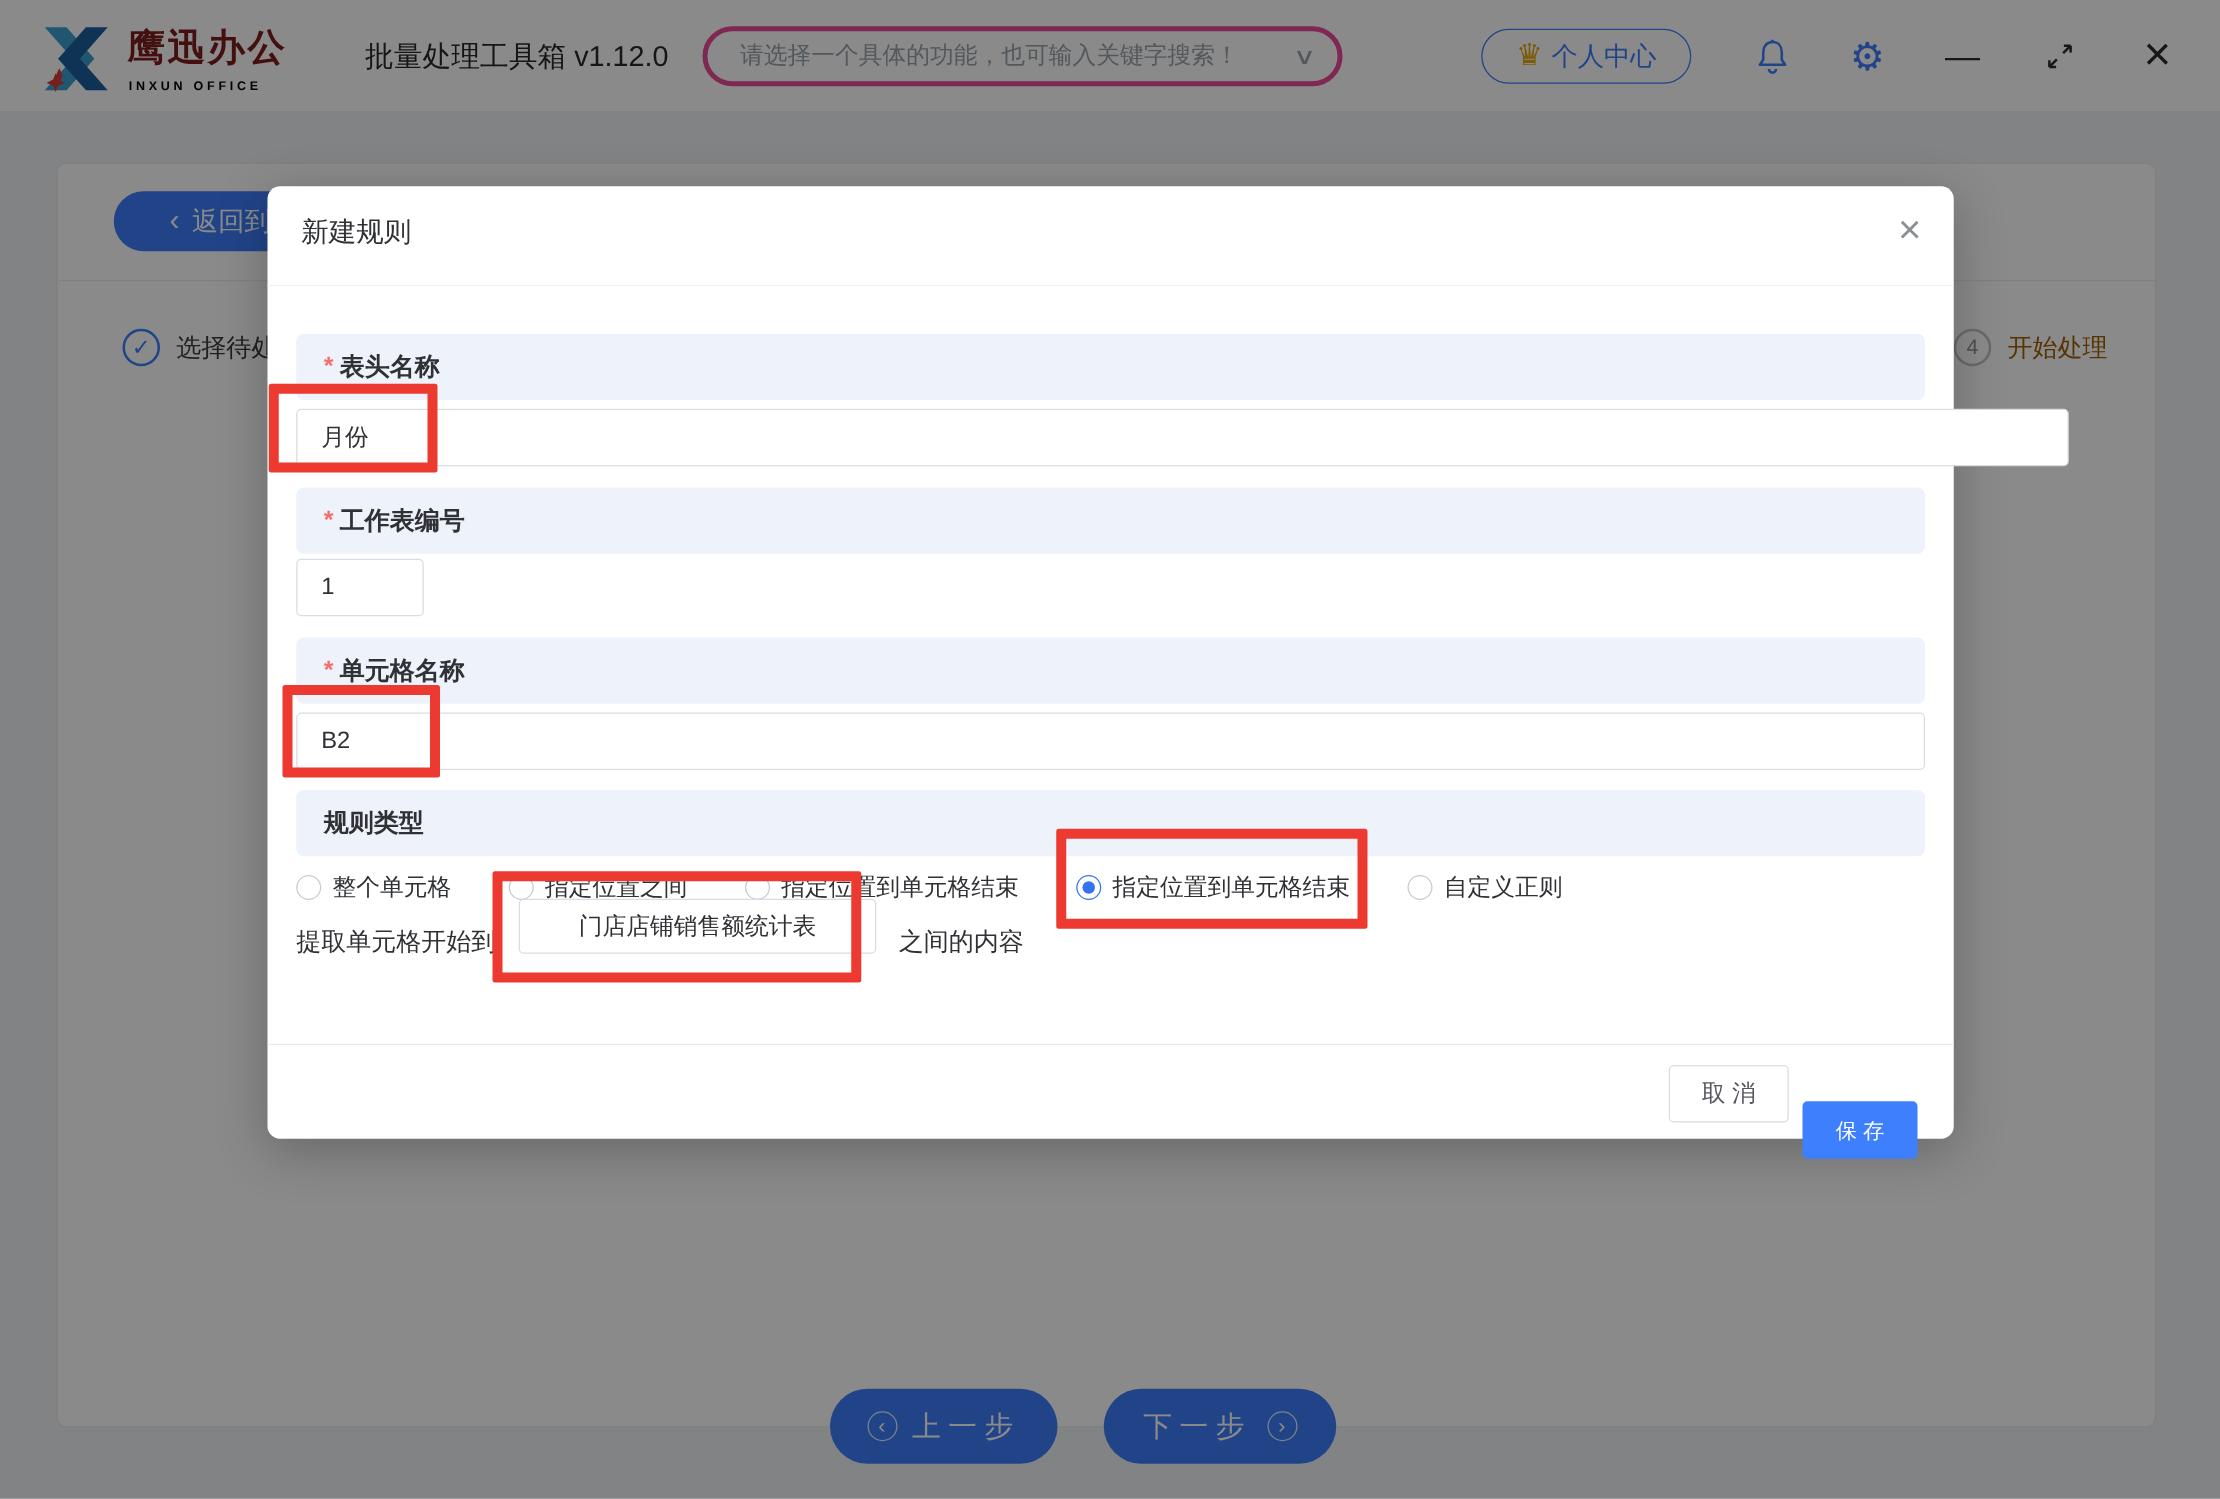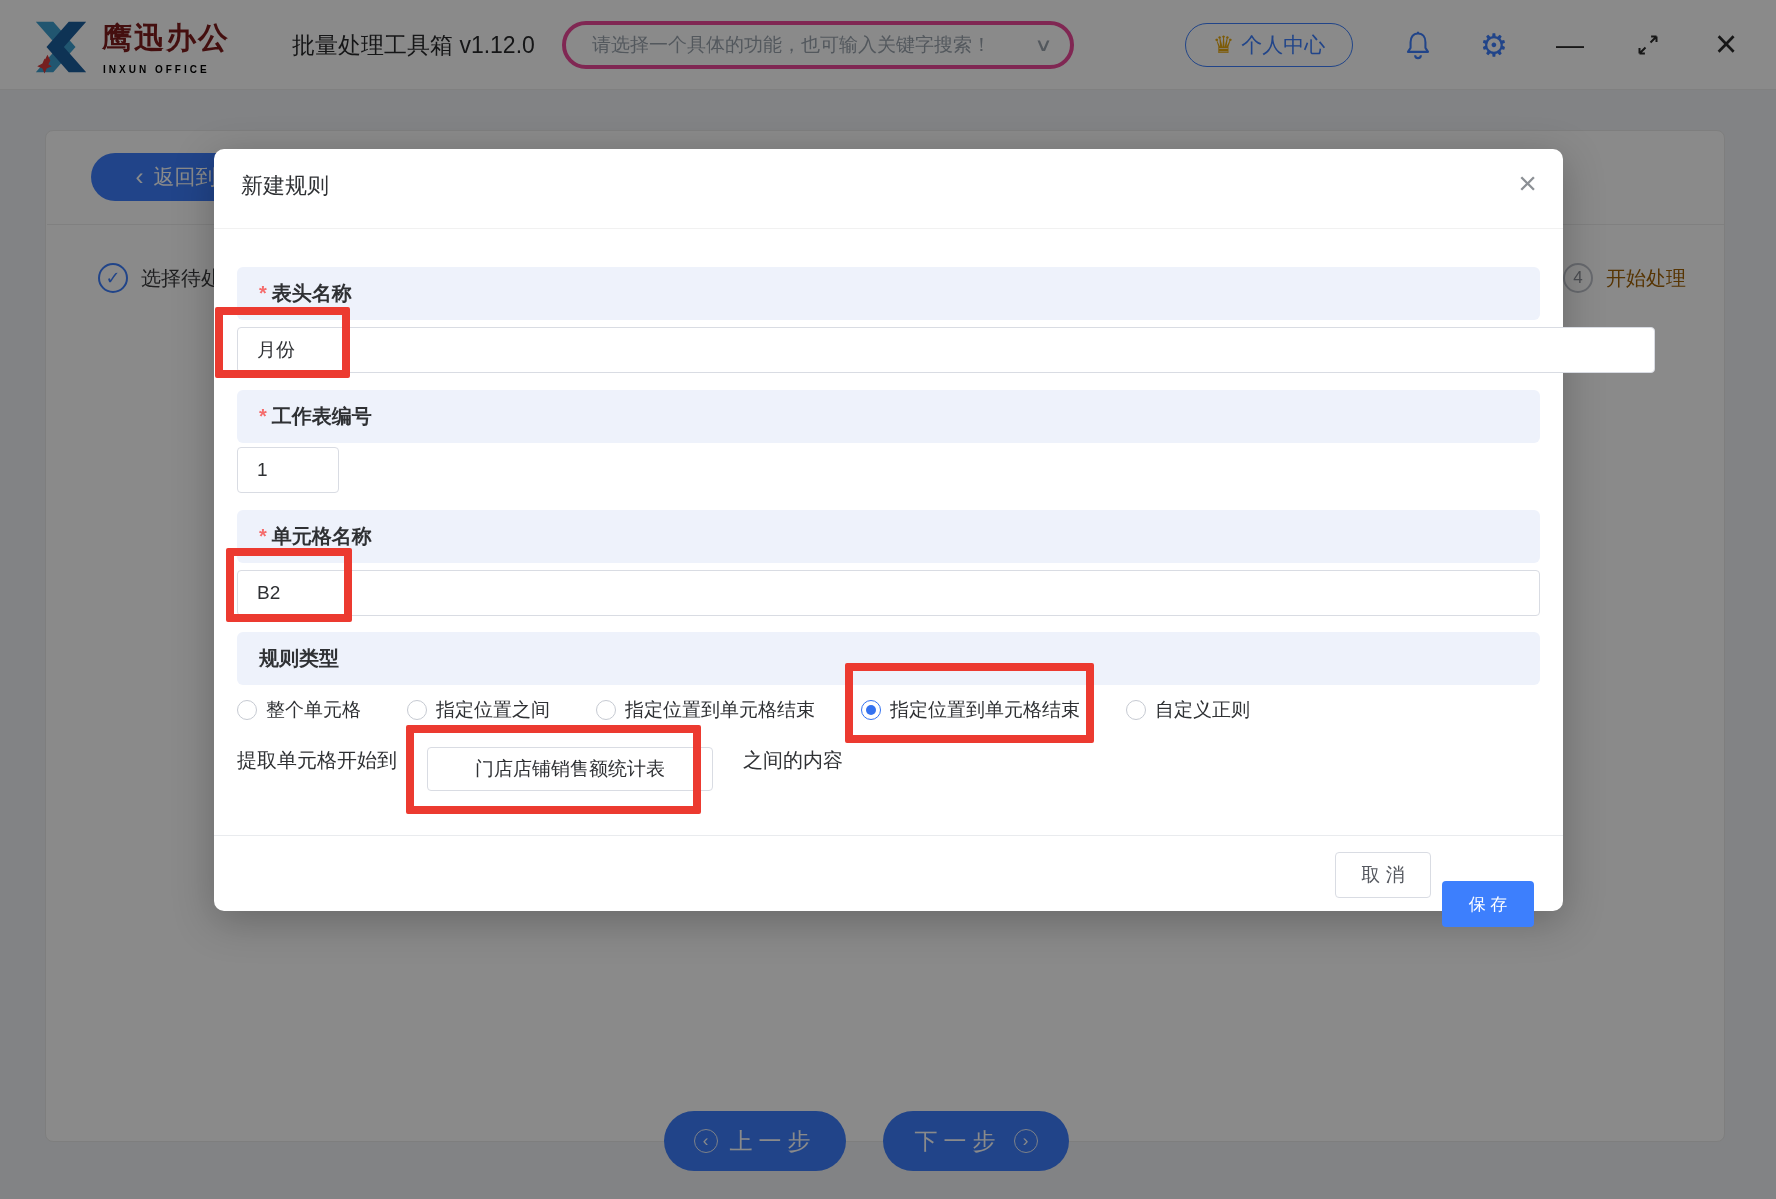--- a/index.html
+++ b/index.html
@@ -60,21 +60,21 @@
   .band-1 { top:118px; } .band-2 { top:241px; } .band-3 { top:361px; } .band-4 { top:483px; }
   .m-input { border:1px solid #d9dce3; border-radius:4px; background:#fff; font-size:19px; color:#2f3134; outline:none; padding-left:19px; font-family:inherit; position:absolute; }
   .input-1 { left:23px; top:178px; width:1418px; height:46px; }
   .input-2 { left:23px; top:298px; width:102px; height:46px; }
   .input-3 { left:23px; top:421px; width:1303px; height:46px; }
   .radio-row { left:23px; top:546px; height:30px; display:flex; align-items:center; gap:46px; }
   .radio-item { display:flex; align-items:center; gap:9px; font-size:19px; color:#2f3134; position:relative; cursor:pointer; }
   .radio-dot { width:20px; height:20px; border-radius:50%; border:1.5px solid #c6cad2; background:#fff; flex:none; position:relative; }
   .radio-item.selected .radio-dot { border-color:#3472f0; }
   .radio-item.selected .radio-dot::after { content:""; position:absolute; left:3.5px; top:3.5px; width:10px; height:10px; border-radius:50%; background:#3472f0; }
-  .extract-row { left:23px; top:598px; height:52px; display:flex; align-items:flex-start; gap:30px; font-size:20px; color:#2f3134; }
+  .extract-row { left:23px; top:566px; height:52px; display:flex; align-items:flex-end; gap:18px; font-size:20px; color:#2f3134; }
   .extract-input-wrap { position:relative; width:286px; height:48px; }
   .extract-input { position:static; width:286px; height:44px; padding-left:0; text-align:center; }
   .m-ft-line { left:0; top:686px; width:1349px; height:1px; background:#e9ebee; }
   .btn-cancel { left:1121px; top:703px; width:96px; height:46px; border:1px solid #d9dce3; border-radius:4px; background:#fff; color:#55585f; font-size:19px; display:flex; align-items:center; justify-content:center; cursor:pointer; }
   .btn-save { left:1228px; top:732px; width:92px; height:46px; border-radius:4px; background:#3d7ffd; color:#fff; font-size:17px; display:flex; align-items:center; justify-content:center; cursor:pointer; }
 
   
   .ann { position:absolute; border:8px solid #ec3a30; z-index:40; pointer-events:none; border-radius:2px; }
   .ann-1 { left:-22px; top:-20px; width:135px; height:71px; }
   .ann-2 { left:-11px; top:-22px; width:126px; height:74px; }

